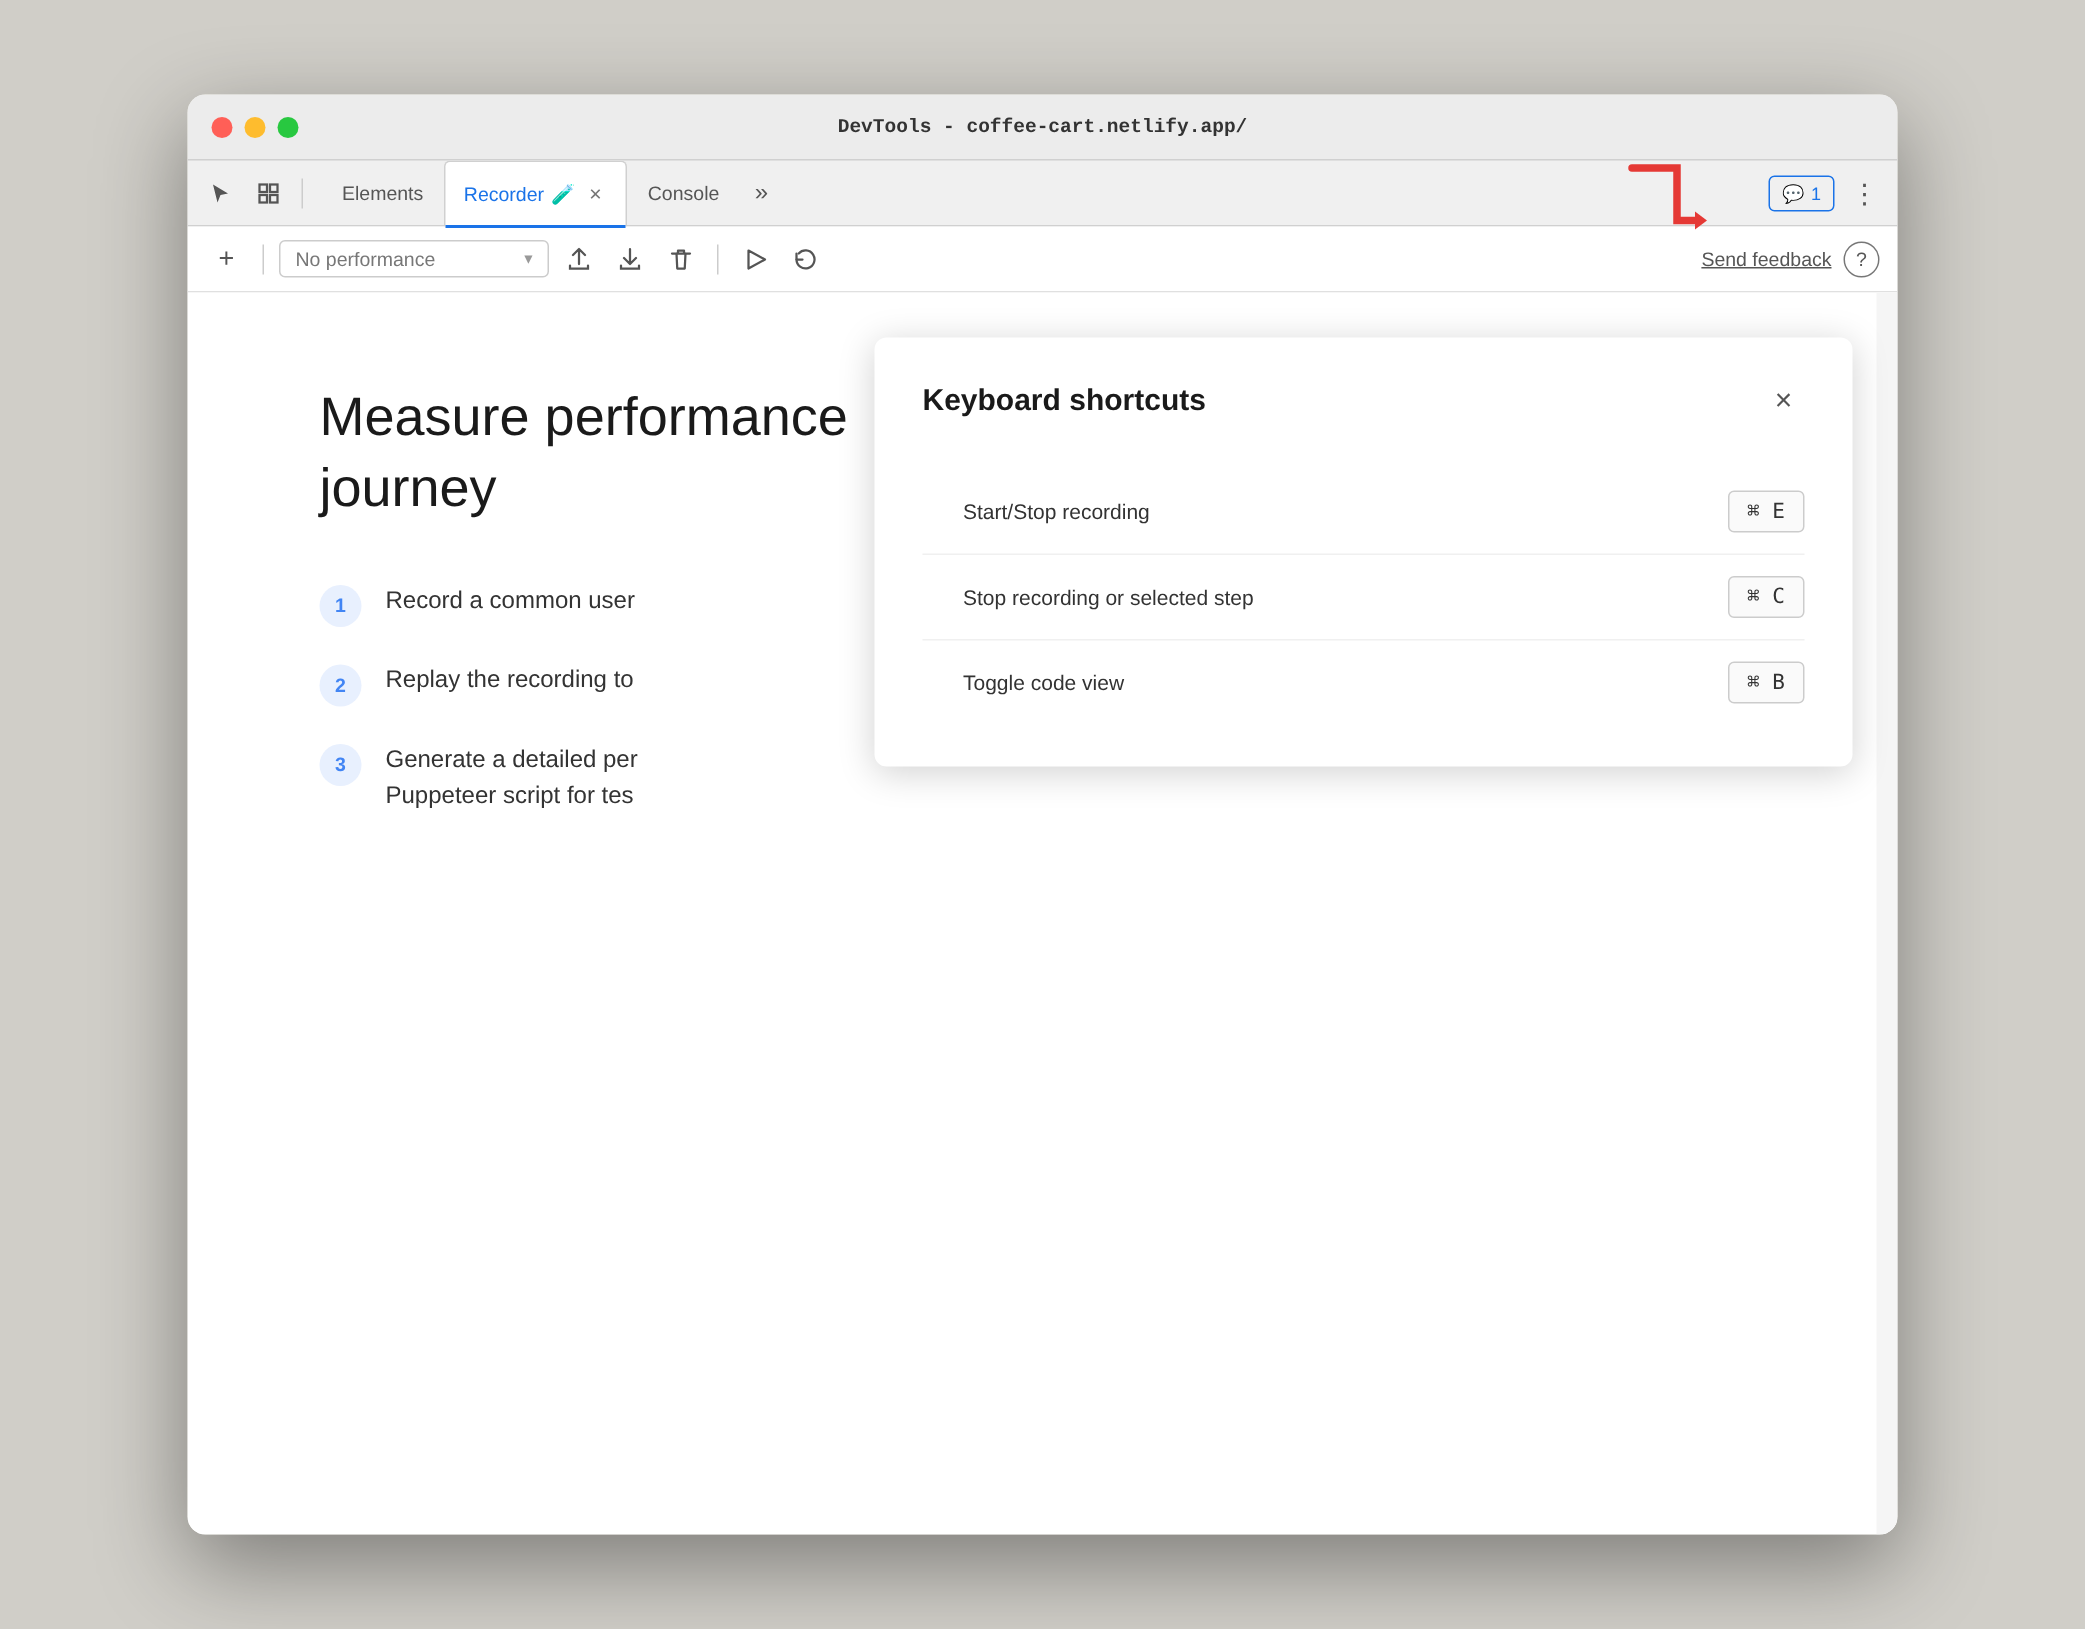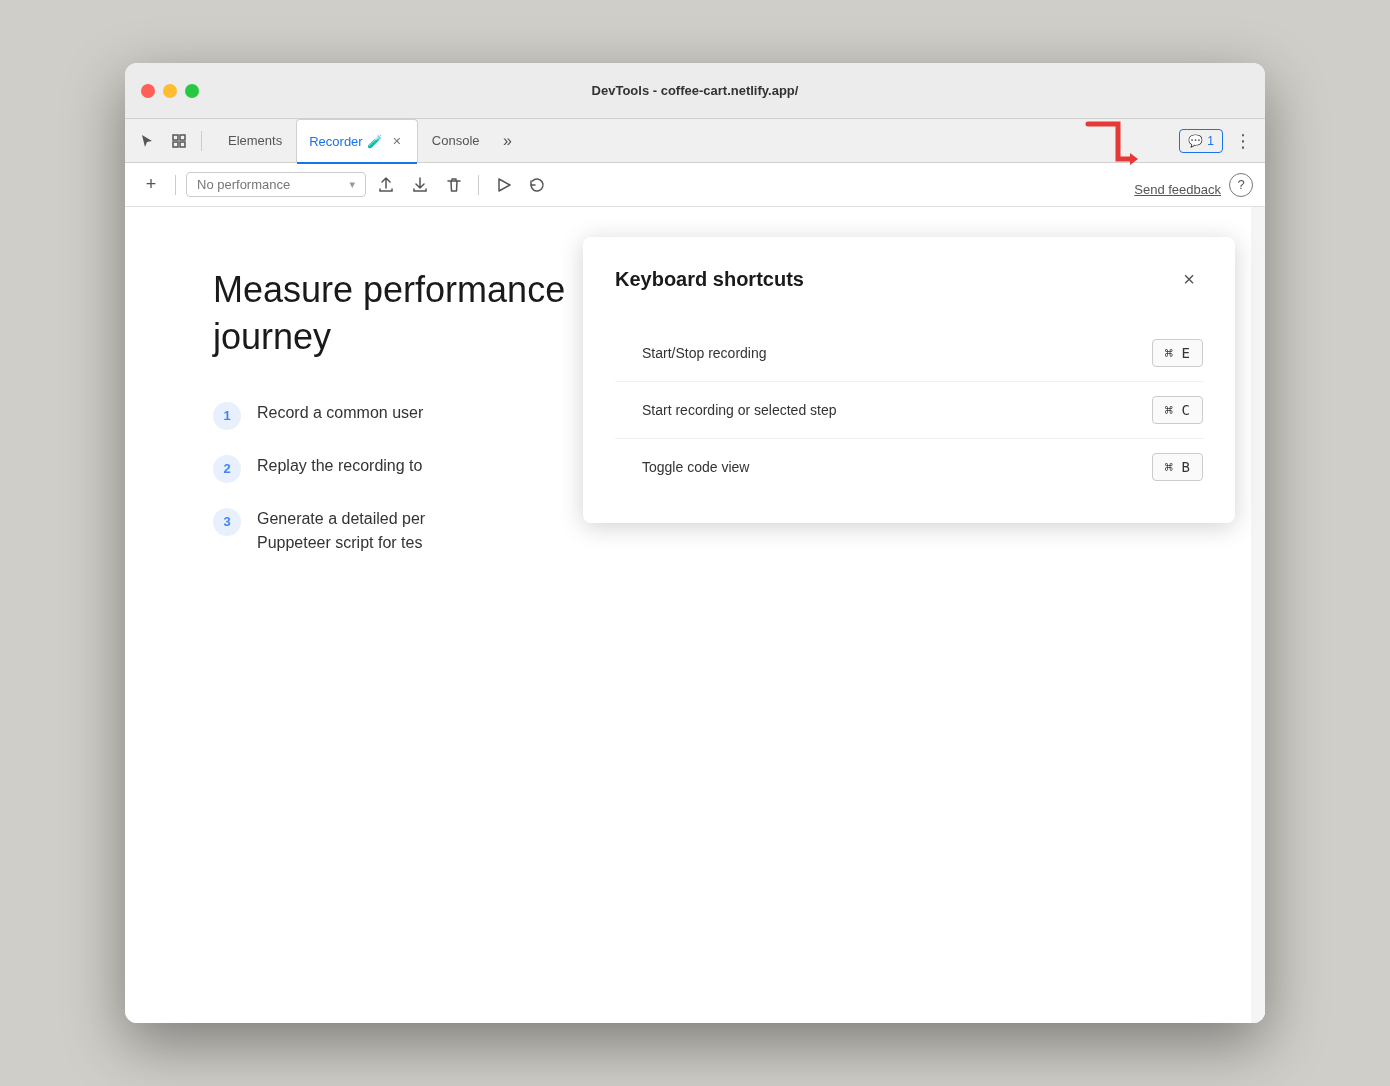--- a/index.html
+++ b/index.html
@@ -21,25 +21,26 @@
       box-shadow: 0 20px 60px rgba(0,0,0,0.4);
       overflow: hidden;
       display: flex;
       flex-direction: column;
     }
 
     
     .title-bar {
       background: #ececec;
       border-bottom: 1px solid #d0d0d0;
-      height: 56px;
+      height: 44px;
       display: flex;
       align-items: center;
       padding: 0 16px;
       position: relative;
+      font-family: Liberation Mono, monospace;
     }
     .traffic-lights {
       display: flex;
       gap: 8px;
       align-items: center;
     }
     .traffic-light {
       width: 14px;
       height: 14px;
       border-radius: 50%;
@@ -196,21 +197,21 @@
       font-size: 13px;
       color: #777;
       background: #fff;
       cursor: pointer;
       min-width: 180px;
     }
     .recording-dropdown .chevron { font-size: 11px; color: #999; margin-left: auto; }
     .toolbar-right {
       margin-left: auto;
       display: flex;
-      align-items: flex-end;
+      align-items: center;
       gap: 8px;
     }
     .send-feedback-link {
       font-size: 13px;
       color: #555;
       text-decoration: underline;
       cursor: pointer;
     }
     .help-btn {
       width: 24px;
@@ -520,21 +521,21 @@
 
       <div class="shortcut-row">
         <span class="shortcut-label">Start/Stop recording</span>
         <div class="shortcut-key">
           <span>⌘ E</span>
         </div>
       </div>
 
 
       <div class="shortcut-row">
-        <span class="shortcut-label">Start recording or selected step</span>
+        <span class="shortcut-label">Stop recording or selected step</span>
         <div class="shortcut-key">
           <span>⌘ C</span>
         </div>
       </div>
 
       <div class="shortcut-row">
         <span class="shortcut-label">Toggle code view</span>
         <div class="shortcut-key">
           <span>⌘ B</span>
         </div>

